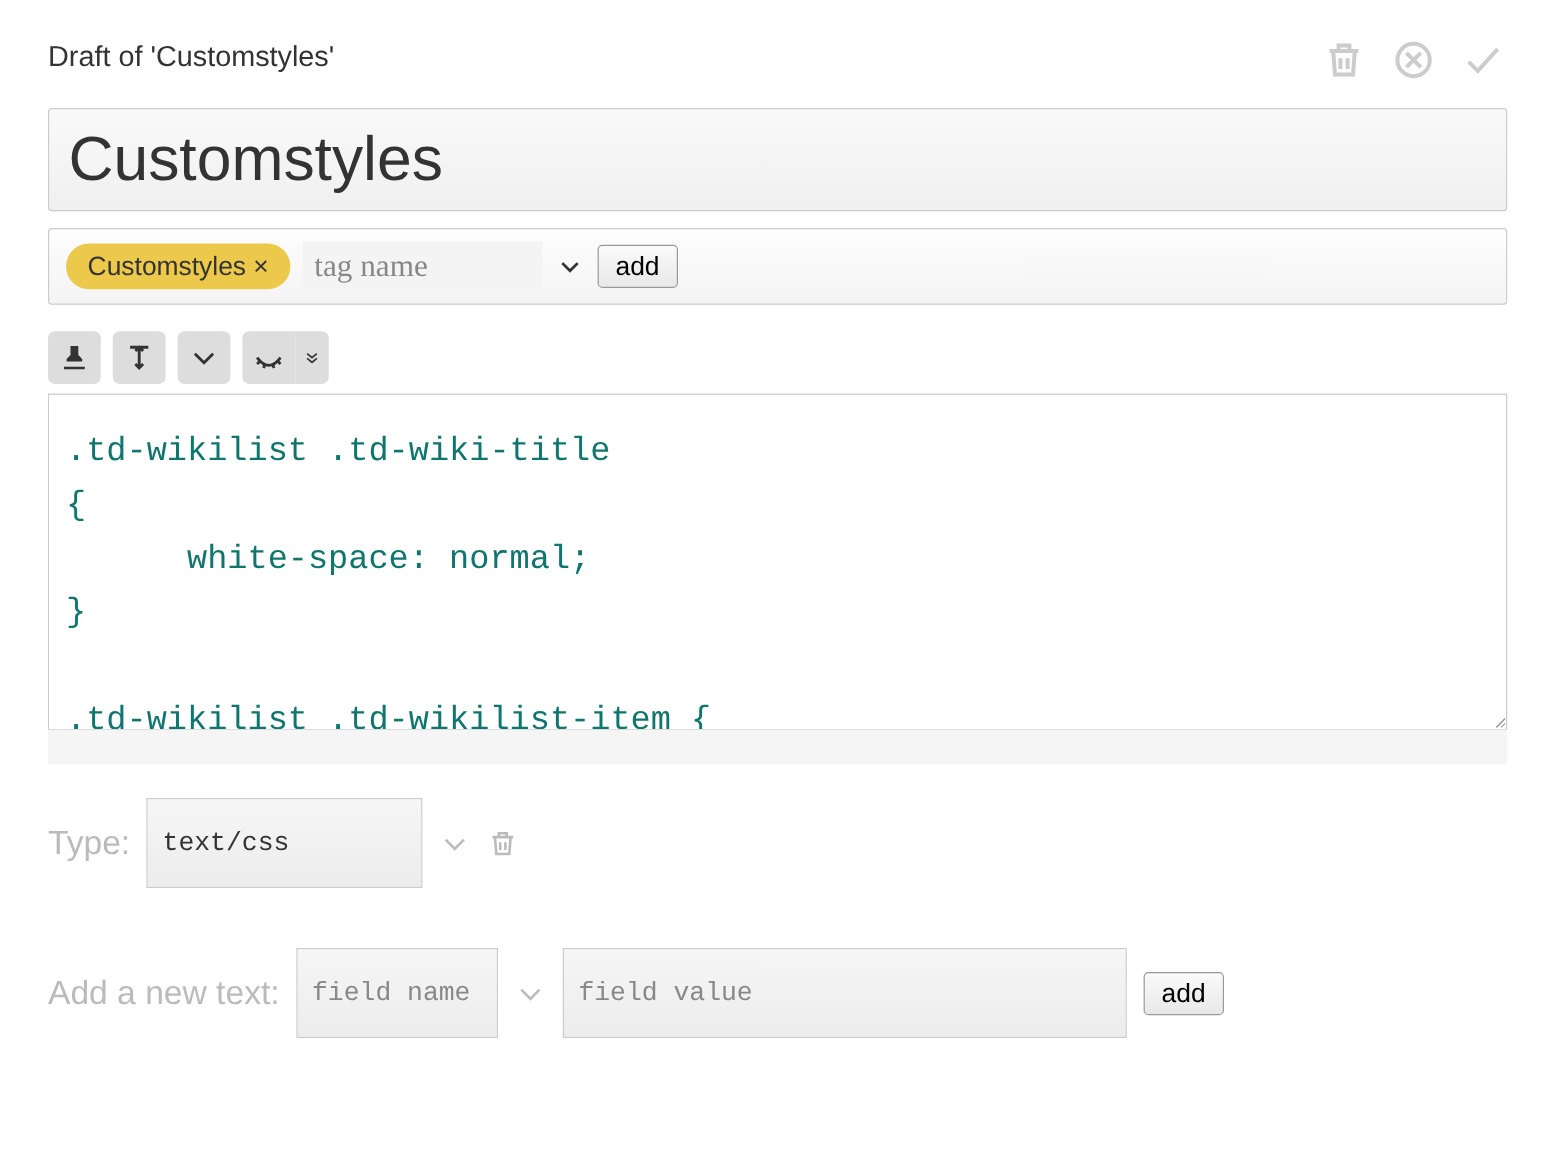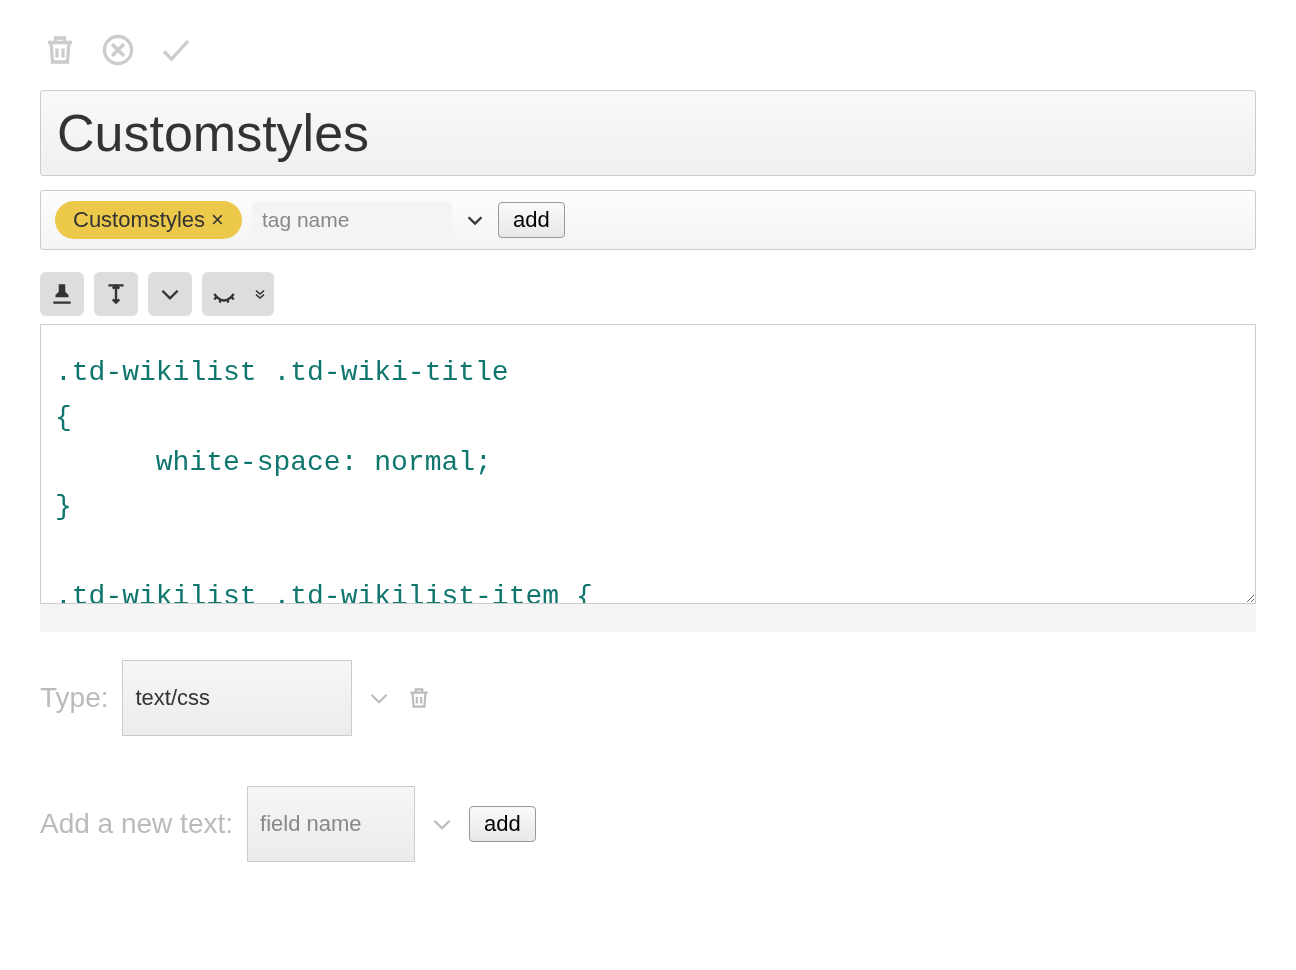--- a/index.html
+++ b/index.html
@@ -78,26 +78,26 @@
   }
   .tag-close {
     cursor: pointer;
     font-weight: 300;
     font-size: 22px;
     line-height: 1;
   }
   .tag-name-input {
     background: #f4f4f4;
     border: none;
-    font-size: 21px;
+    font-size: 26px;
     color: #15803d;
     padding: 6px 10px;
     width: 200px;
     outline: none;
-    font-family: Liberation Sans, sans-serif;
+    font-family: Liberation Serif, serif;
   }
   .tag-name-input::placeholder { color: #888; }
   .small-chevron {
     width: 26px; height: 26px;
     display:inline-flex;align-items:center;justify-content:center;
     cursor:pointer;
   }
   .small-chevron svg { width: 22px; height:22px; stroke:#333; fill:none; stroke-width:2.5;}
   .btn {
     background: linear-gradient(#fafafa,#e8e8e8);
@@ -158,34 +158,35 @@
   .field-label {
     font-size: 28px;
     color: #bbb;
   }
   .field-input {
     background: linear-gradient(#f6f6f6,#ececec);
     border: 1px solid #ccc;
     font-size: 22px;
     padding: 24px 12px;
     outline:none;
-    font-family: Liberation Sans, sans-serif;
+    font-family: Liberation Mono, monospace;
     color:#333;
   }
   .field-input::placeholder { color:#888; }
   .type-input { width: 230px; }
   .fname-input { width: 168px; }
   .fvalue-input { width: 470px; }
   .grey-icon { cursor:pointer; display:inline-flex; }
   .grey-icon svg { width:26px; height:26px; stroke:#bbb; fill:none; stroke-width:2; }
 </style>
 </head>
 <body>
 
 <div class="header-row">
+  <div class="draft-label">Draft of 'Customstyles'</div>
   <div class="header-actions">
     <span class="header-icon">
       <svg viewBox="0 0 24 24">
           <path d="M4 7h16M9 7V4h6v3M6 7l1 13h10l1-13M10 11v6M14 11v6"></path>
         </svg>
     </span>
     <span class="header-icon">
       <svg viewBox="0 0 24 24">
           <circle cx="12" cy="12" r="9"></circle>
           <path d="M8 8l8 8M16 8l-8 8"></path>
@@ -275,14 +276,15 @@
 </div>
 
 <div class="field-row">
   <span class="field-label">Add a new text:</span>
   <input class="field-input fname-input" type="text" placeholder="field name" style="">
   <span class="grey-icon">
     <svg viewBox="0 0 24 24">
         <path d="M5 9l7 7 7-7"></path>
       </svg>
   </span>
+  <input class="field-input fvalue-input" type="text" placeholder="field value" style="">
   <button class="btn">add</button>
 </div>
 
 </body></html>

